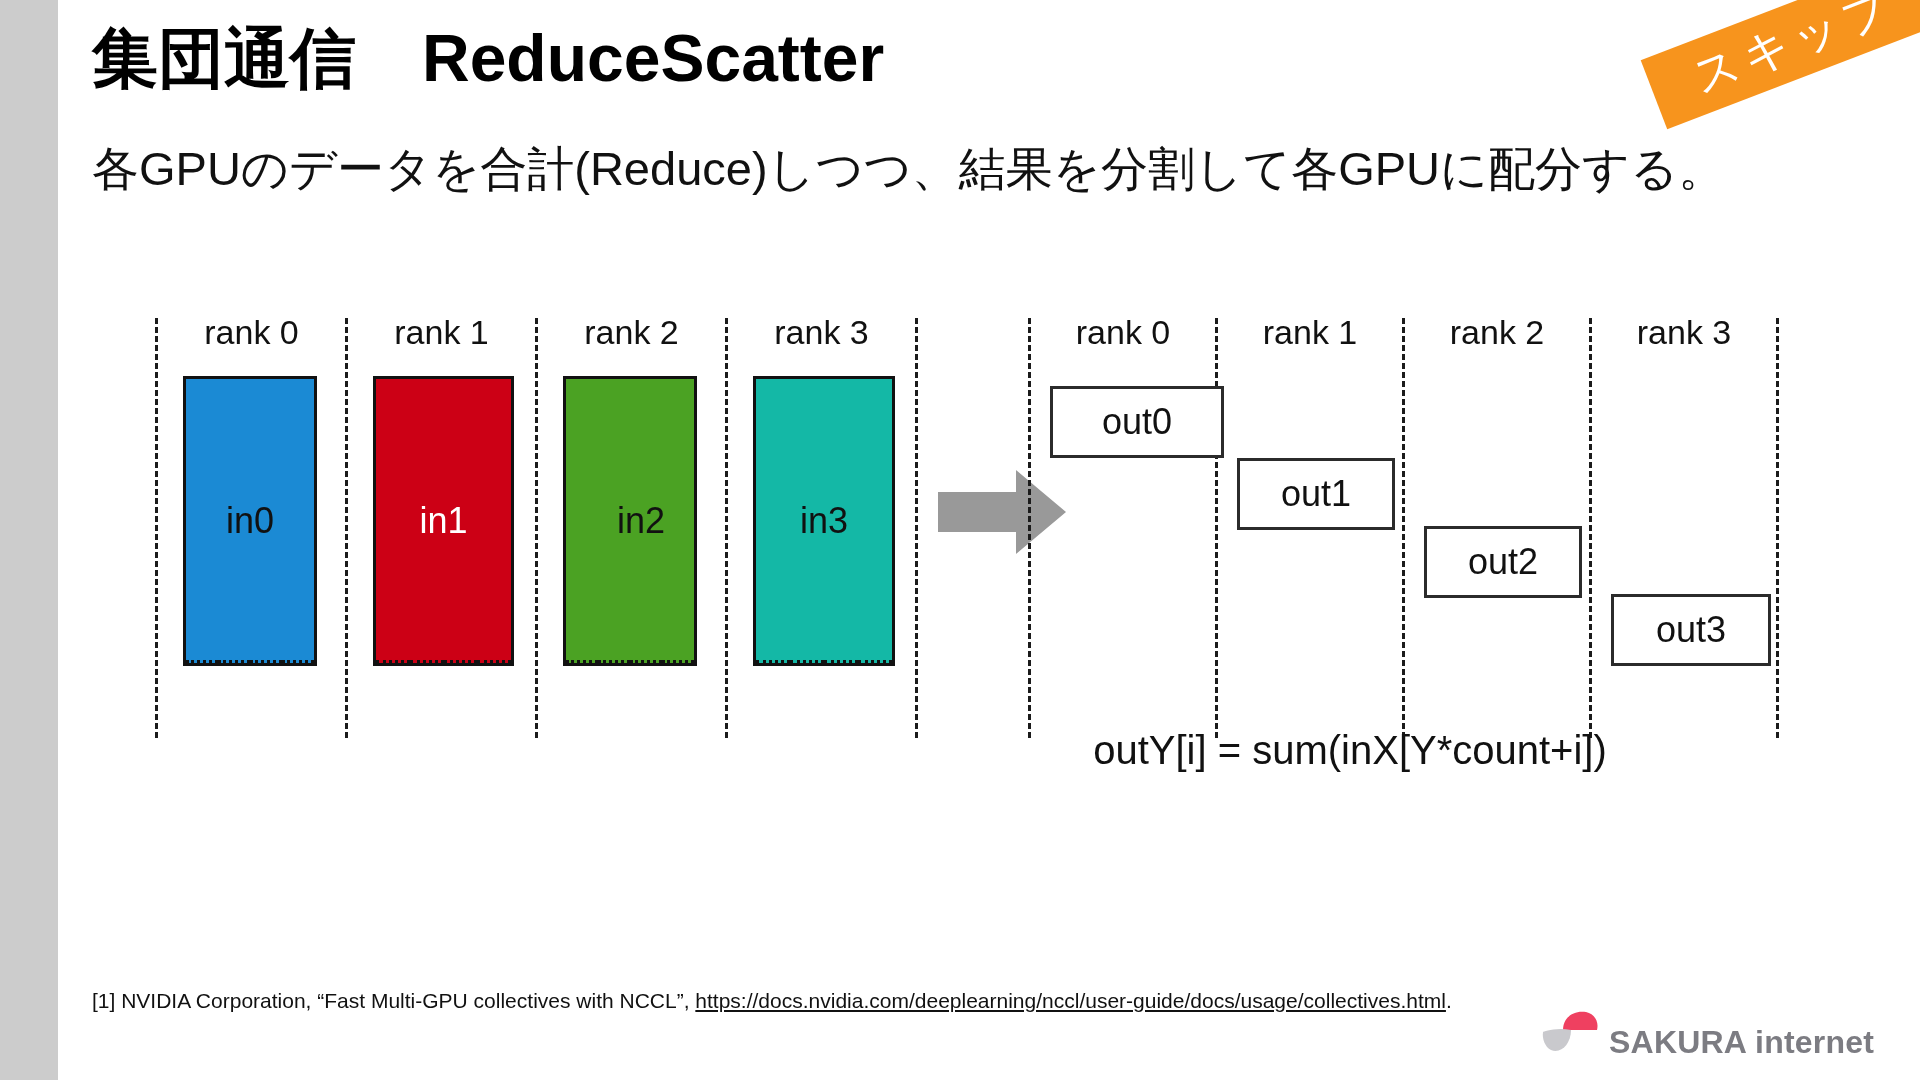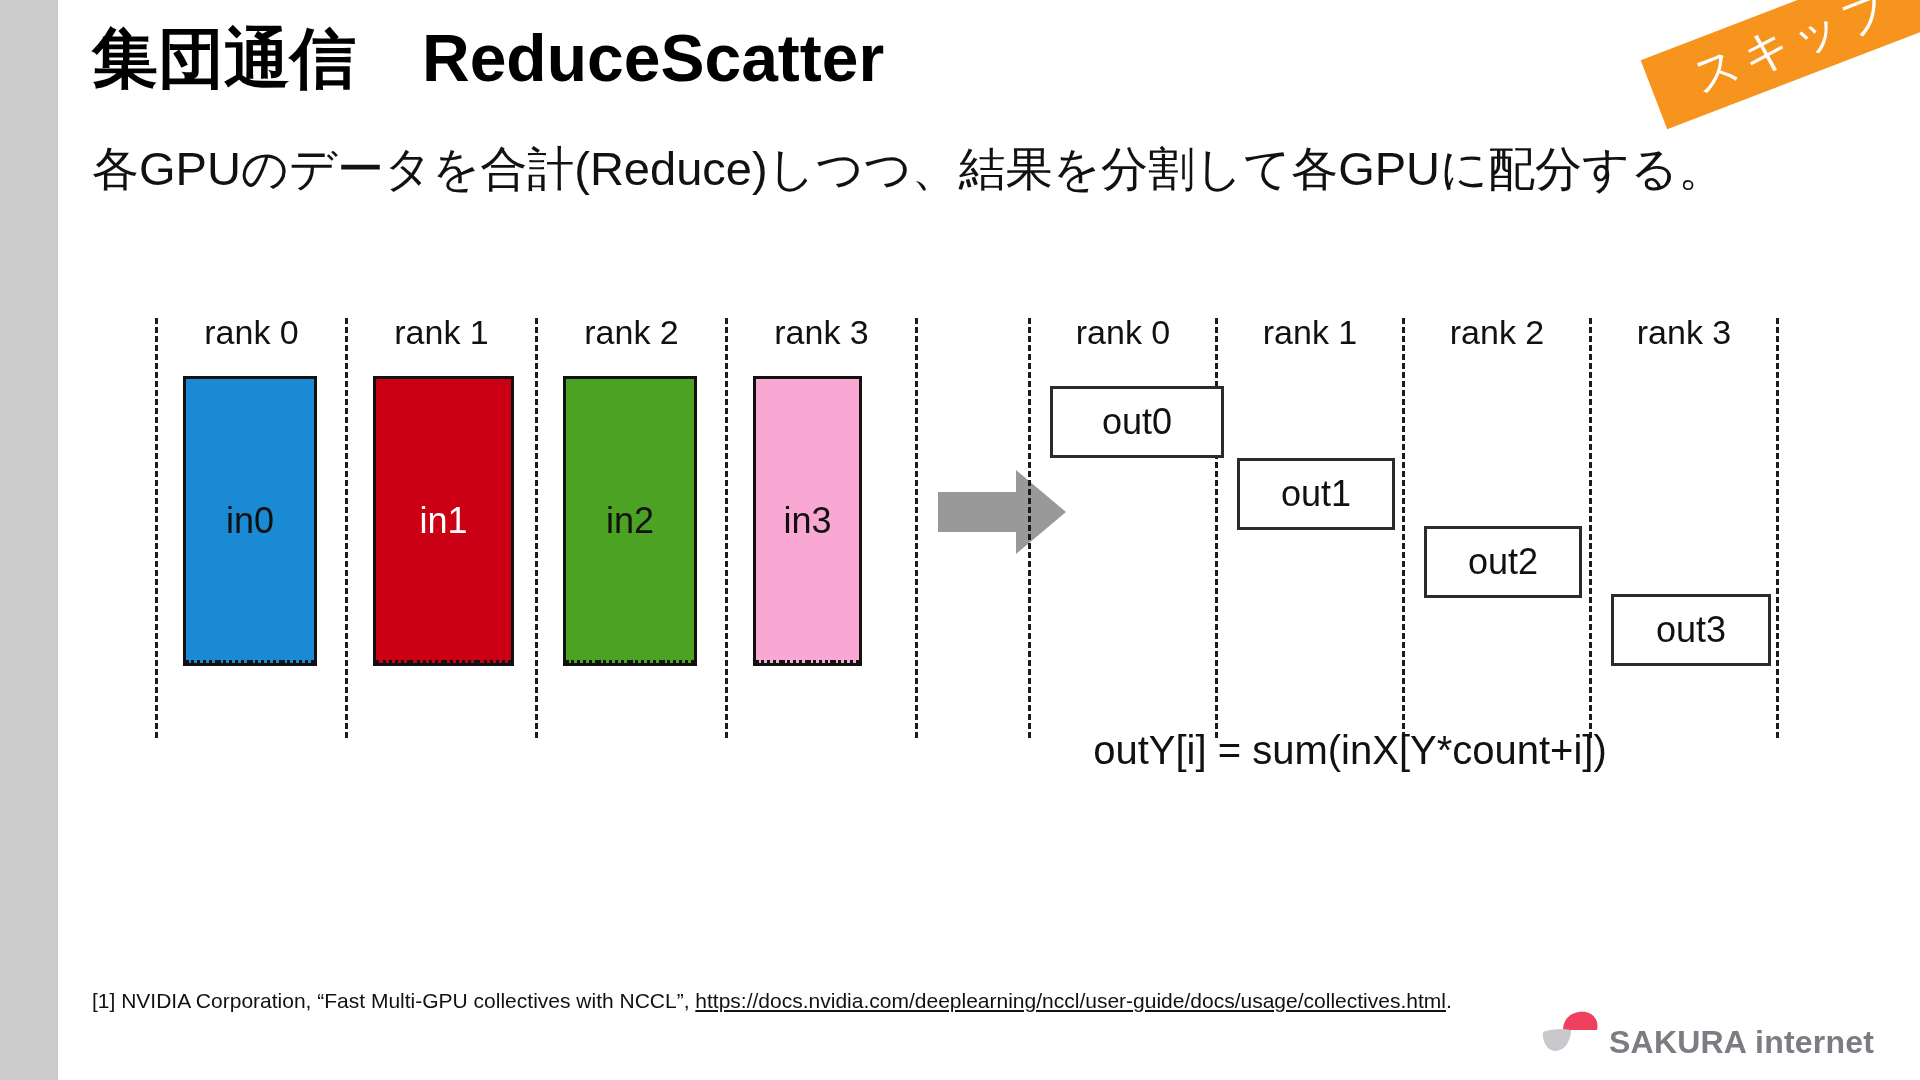--- a/index.html
+++ b/index.html
@@ -143,23 +143,23 @@
         <div class="seg"></div>
         <div class="seg"></div>
         <div class="seg"></div>
         <div class="lbl" style="color: rgb(255, 255, 255);">in1</div>
       </div>
       <div class="inblock" id="inb2" style="left: 408px; top: 58px; width: 134px; height: 290px; background: rgb(75, 162, 35);">
         <div class="seg"></div>
         <div class="seg"></div>
         <div class="seg"></div>
         <div class="seg"></div>
-        <div class="lbl" style="color: rgb(17, 17, 17);">in2</div>
-      </div>
-      <div class="inblock" id="inb3" style="left: 598px; top: 58px; width: 109px; height: 290px; background: #f9a8d4;">
+        <div class="lbl" style="color: rgb(17, 17, 17); margin-left: 11px;">in2</div>
+      </div>
+      <div class="inblock" id="inb3" style="left: 598px; top: 58px; width: 142px; height: 290px; background: #14b8a6;">
         <div class="seg"></div>
         <div class="seg"></div>
         <div class="seg"></div>
         <div class="seg"></div>
         <div class="lbl" style="color: rgb(17, 17, 17);">in3</div>
       </div>
     </div>
 
     <div class="arrow">
       <svg viewBox="0 0 128 88" width="128" height="88" aria-hidden="true">

